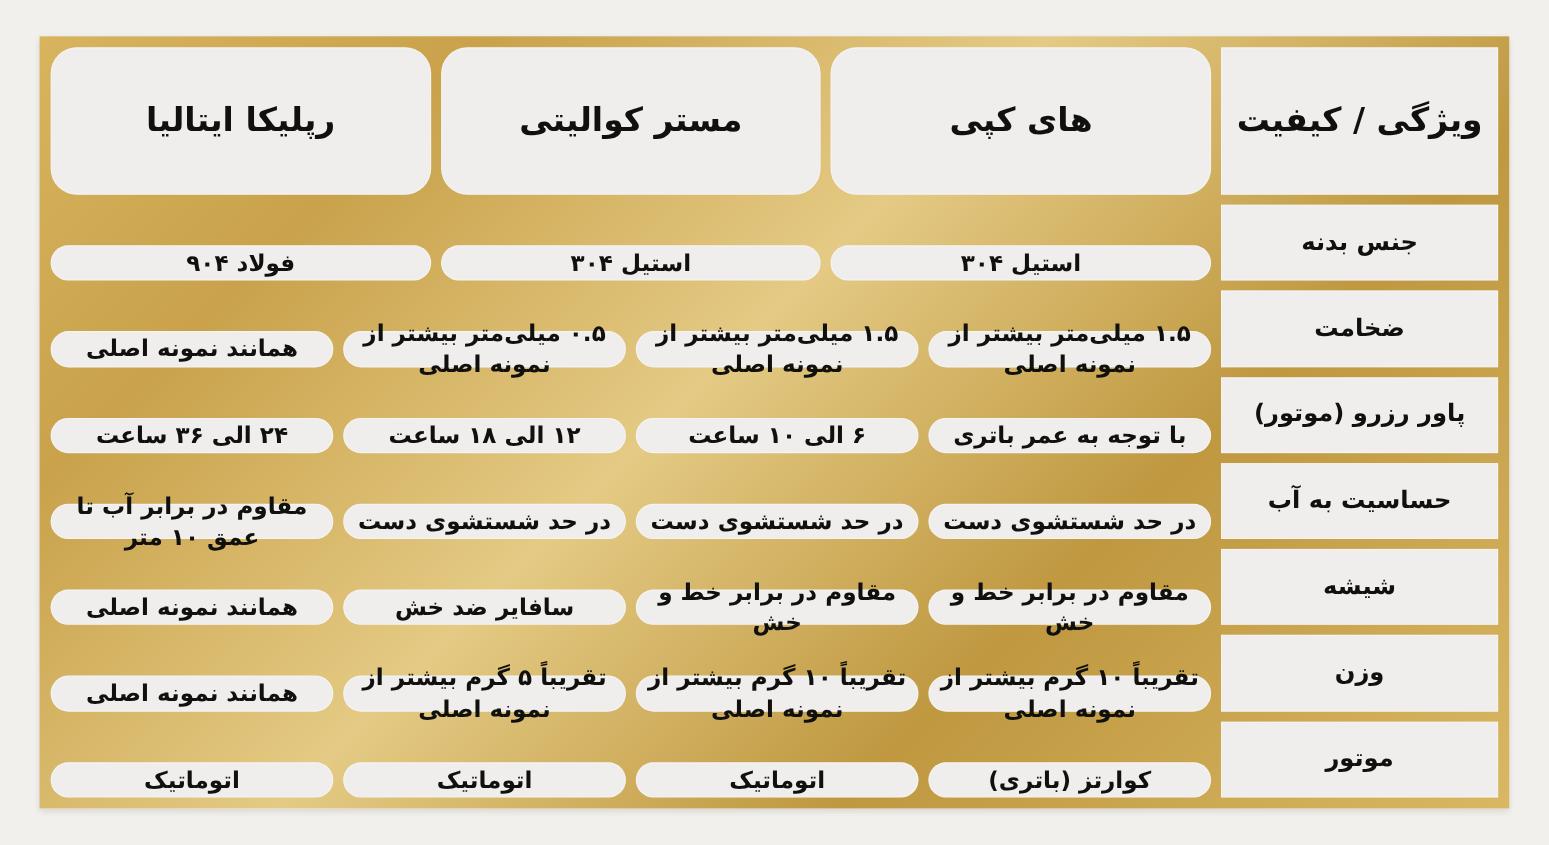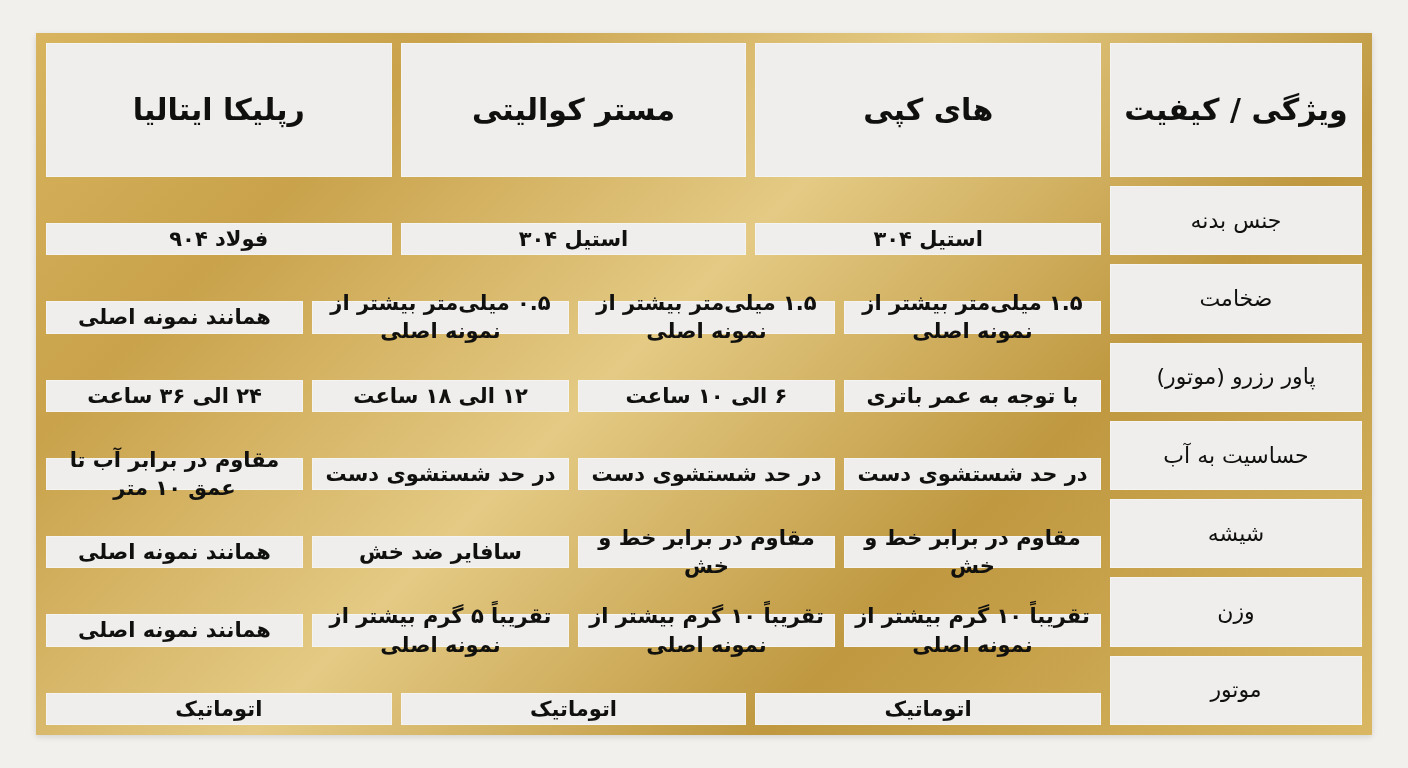--- a/index.html
+++ b/index.html
@@ -59,31 +59,31 @@
     text-align: center;
     padding: 4px 10px;
     box-sizing: border-box;
     color: #10100f;
     line-height: 1.35;
     box-shadow: inset 0 0 0 1px rgba(255,255,255,0.35);
   }
 
   
   .col-feature { flex: 0 0 252px; }
-  .col-brand   { flex: 1 1 0; }
+  .col-brand   { flex: 1 1 0; border-radius: 24px; }
 
   .cell.header {
     font-size: 30px;
     font-weight: bold;
     letter-spacing: 0;
   }
 
   .cell.feature {
     font-size: 22px;
-    font-weight: normal;
+    font-weight: bold;
   }
 
   .cell.value {
     font-size: 21px;
     font-weight: bold;
     margin-top: 37px;
   }
 </style>
 </head>
 <body>
@@ -140,19 +140,20 @@
     <div class="row body-row">
       <div class="cell feature col-feature">وزن</div>
       <div class="cell value col-brand">تقریباً ۱۰ گرم بیشتر از نمونه اصلی</div>
       <div class="cell value col-brand">تقریباً ۱۰ گرم بیشتر از نمونه اصلی</div>
       <div class="cell value col-brand">تقریباً ۵ گرم بیشتر از نمونه اصلی</div>
       <div class="cell value col-brand">همانند نمونه اصلی</div>
     </div>
 
     <div class="row body-row">
       <div class="cell feature col-feature">موتور</div>
+      <div class="cell value col-brand">کوارتز (باتری)</div>
       <div class="cell value col-brand">اتوماتیک</div>
       <div class="cell value col-brand">اتوماتیک</div>
       <div class="cell value col-brand">اتوماتیک</div>
     </div>
 
   </div>
 </div>
 
 </body></html>

